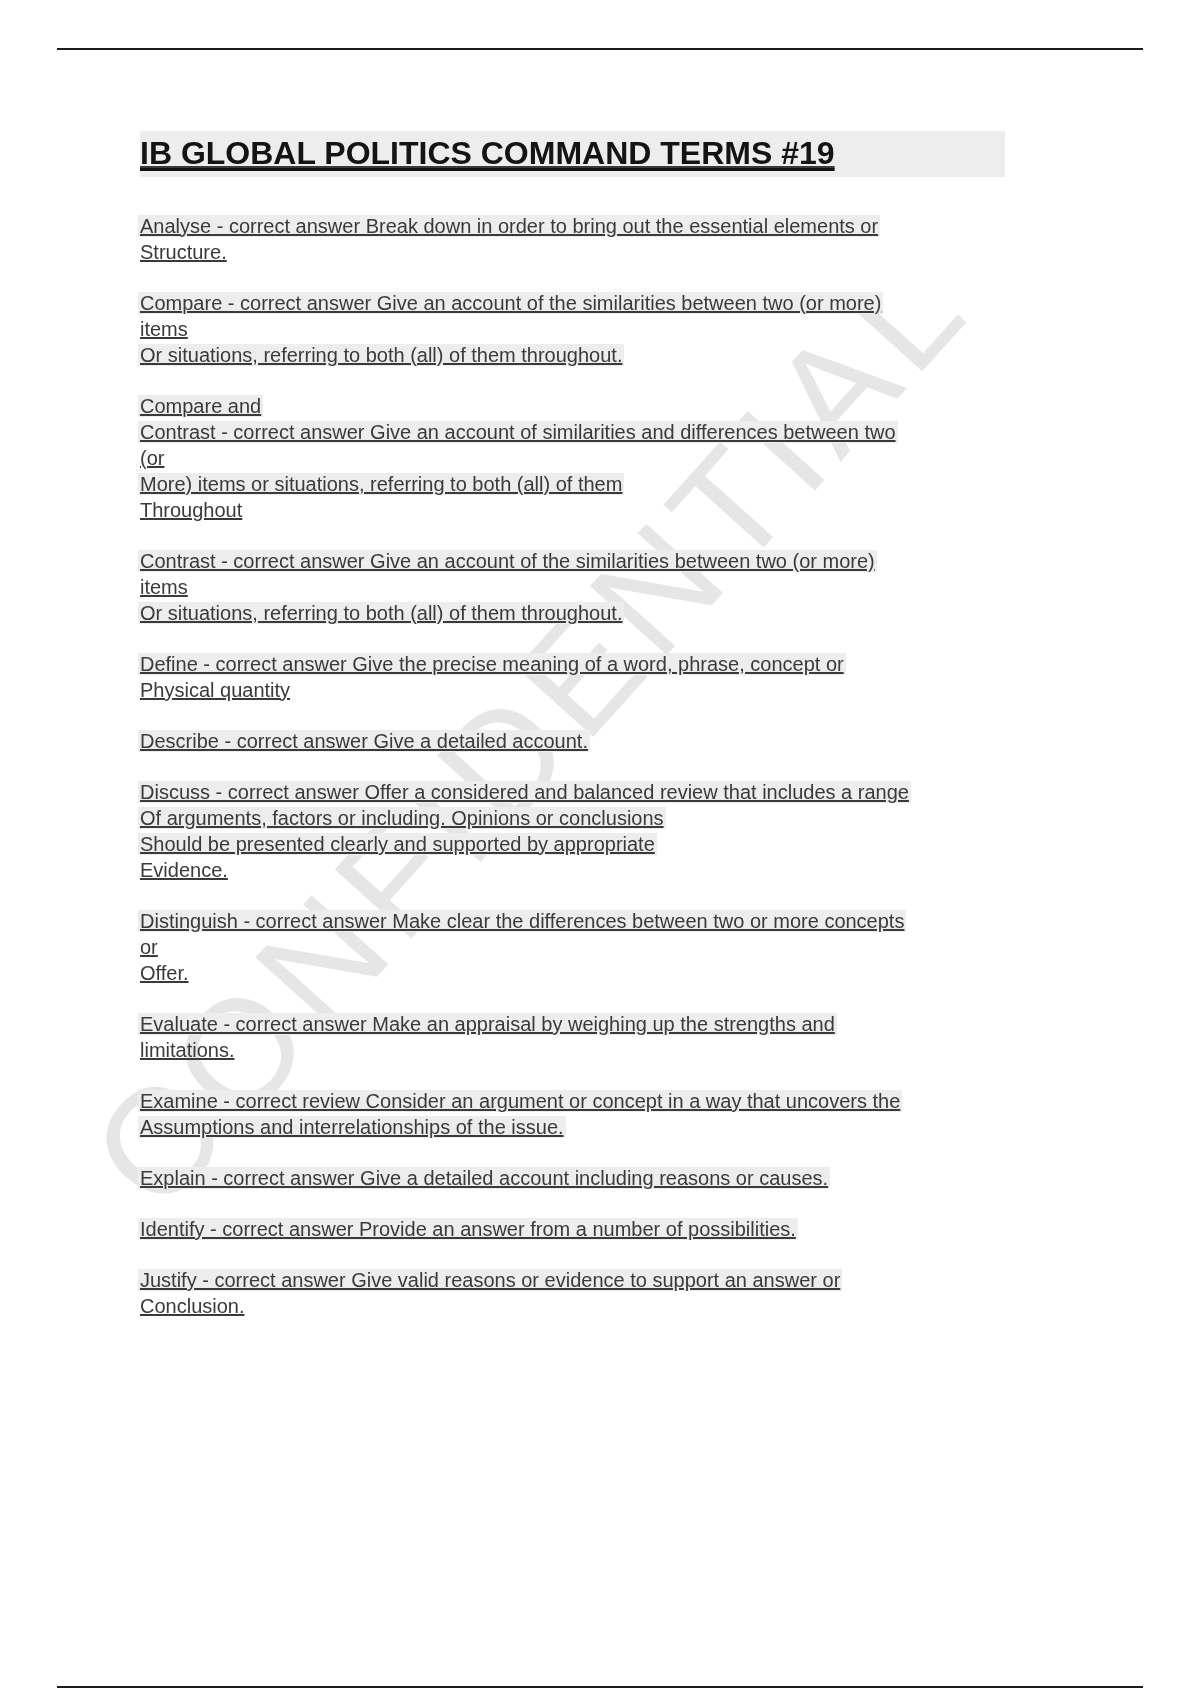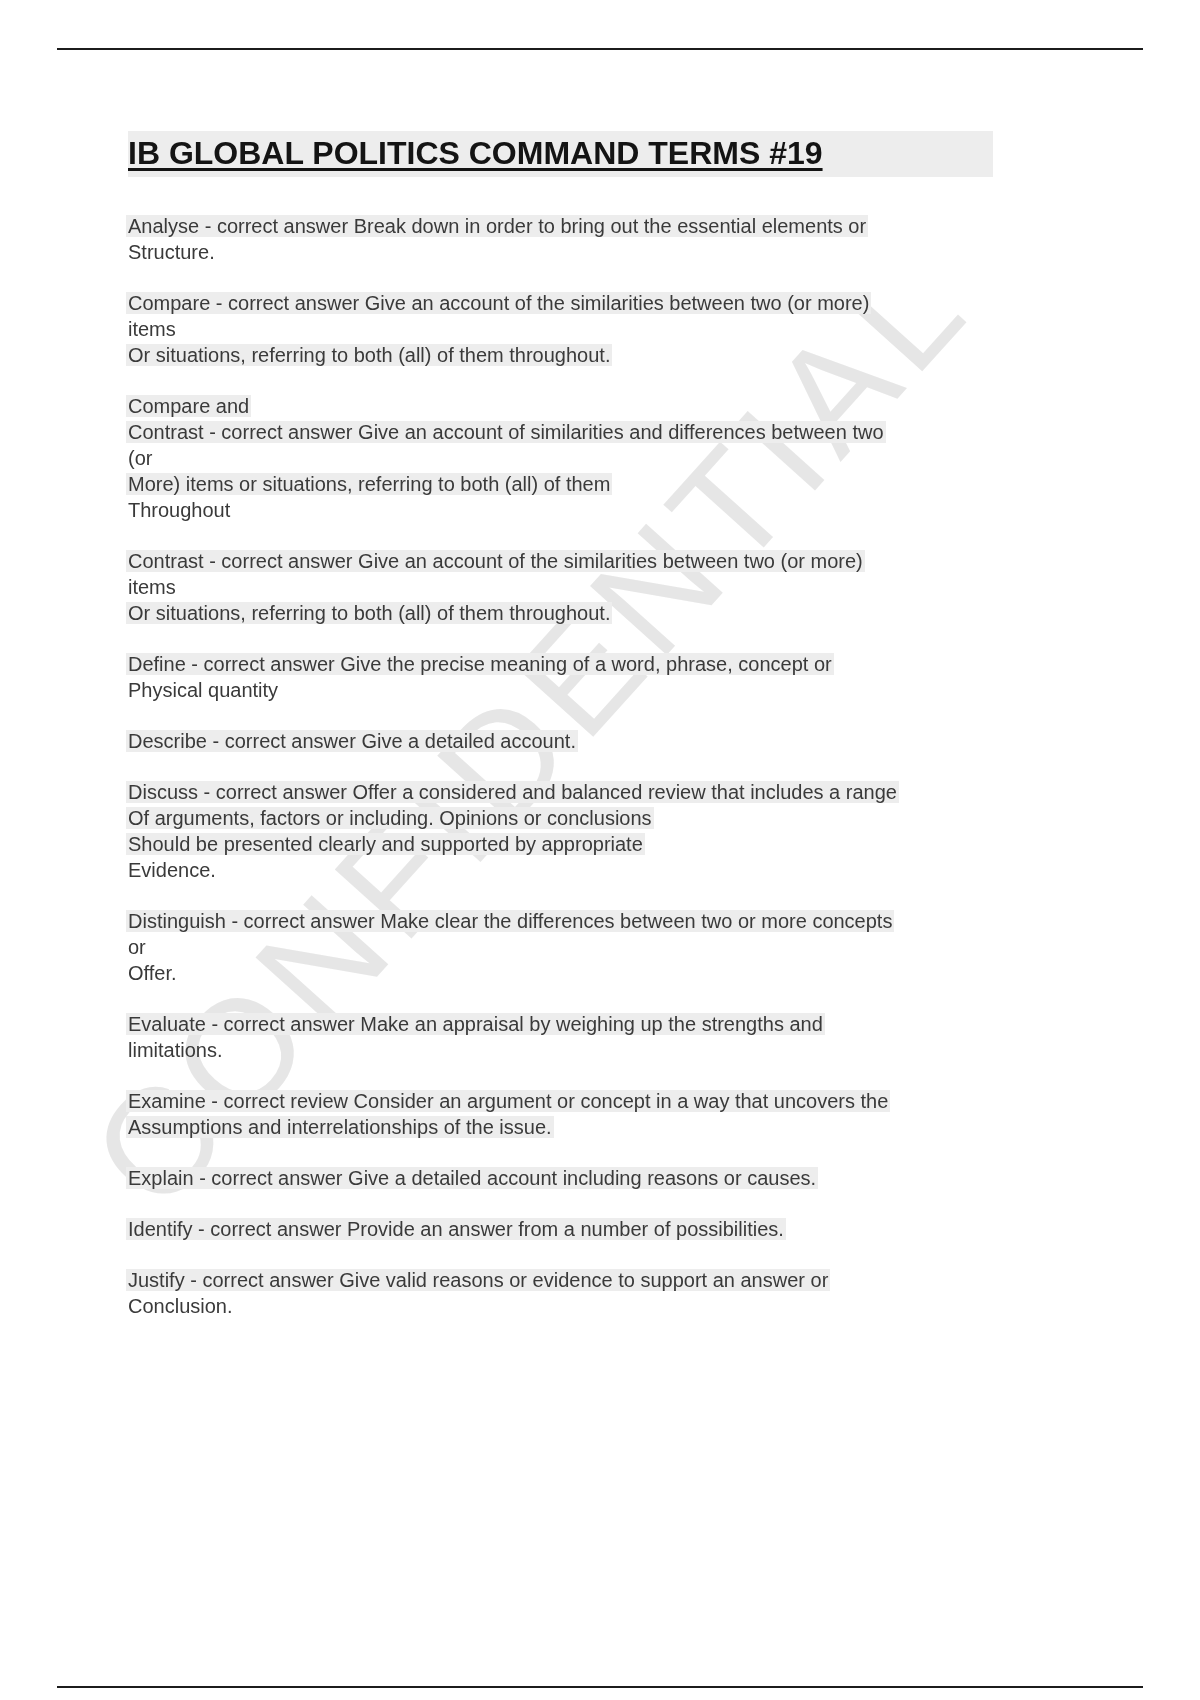--- a/index.html
+++ b/index.html
@@ -37,24 +37,25 @@
     color: var(--watermark, #c9c9c9);
     opacity: 0.45;
     white-space: nowrap;
     z-index: 0;
     pointer-events: none;
     user-select: none;
   }
 
   .content {
     position: absolute;
-    left: 128px;
+    left: 140px;
     top: 131px;
     width: 865px;
     z-index: 1;
+    text-decoration: underline;
   }
 
   h1.title {
     margin: 0 0 36px 0;
     padding: 3px 0 5px 0;
     font-size: 32px;
     line-height: 38px;
     font-weight: bold;
     color: #141414;
     background: var(--highlight, #ededed);

